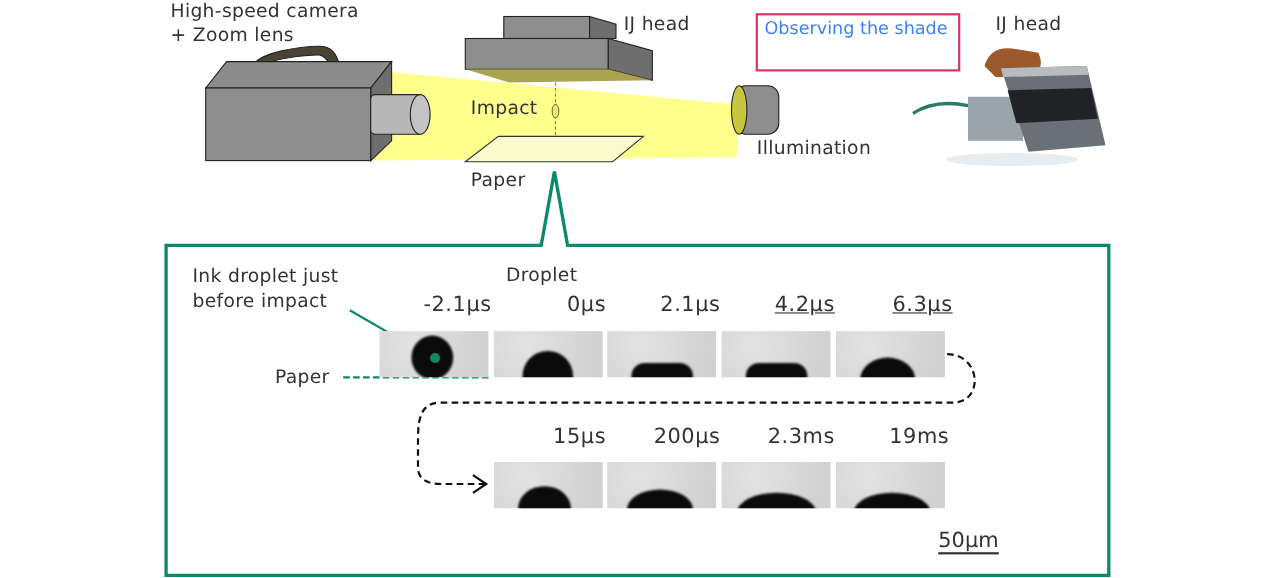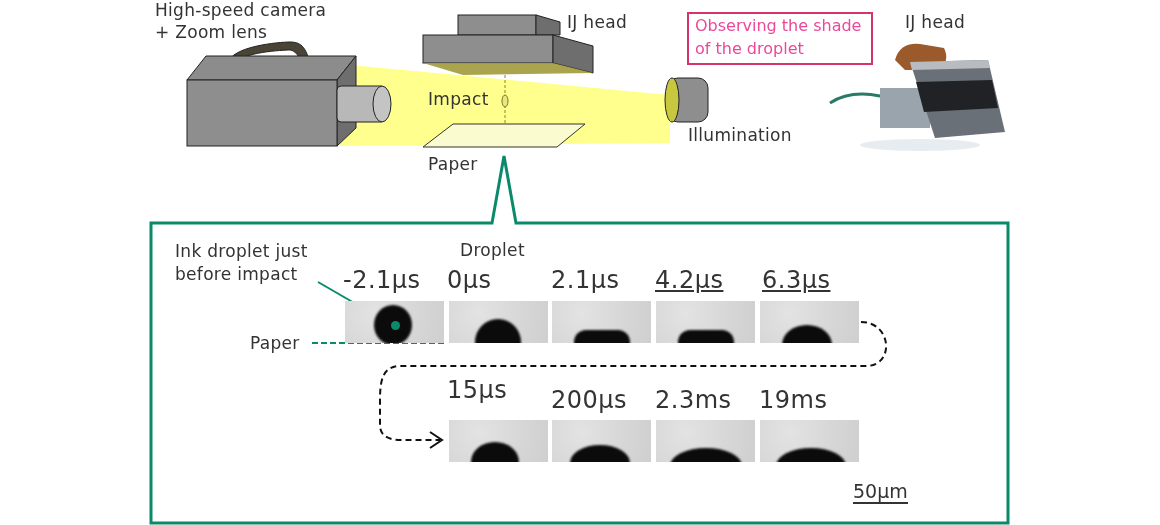--- a/index.html
+++ b/index.html
@@ -1,25 +1,25 @@
 <!DOCTYPE html>
 <html><head>
 <meta charset="utf-8">
 <style>
   html, body { margin:0; padding:0; background:#ffffff; }
   body { width:1160px; height:525px; position:relative; overflow:hidden;
          font-family:"DejaVu Sans", sans-serif; color:#333333; }
   .abs { position:absolute; }
   .lbl { position:absolute; font-size:17px; line-height:21px; color:#333; white-space:nowrap; letter-spacing:0.3px; }
-  .time { position:absolute; font-size:24px; color:#333; white-space:nowrap; text-align:left; width:104px; letter-spacing:0.5px; }
+  .time { position:absolute; font-size:19px; color:#333; white-space:nowrap; text-align:right; width:104px; letter-spacing:0.5px; }
   .frame { position:absolute; width:99px; height:42px; overflow:hidden;
            background: radial-gradient(circle at 30% 30%, #e3e3e3 0%, #d6d6d6 60%, #cfcfcf 100%); }
   .frame .blob { position:absolute; background:#0b0b0b; filter:blur(1.2px); }
   .obs-box { position:absolute; left:687px; top:12px; width:186px; height:53px; border:2px solid #d6336c; box-sizing:border-box; }
-  .obs-box span { display:block; font-size:16px; line-height:22px; padding:1px 0 0 6px; color:#ec4899; }
+  .obs-box span { display:block; font-size:16px; line-height:22px; padding:1px 0 0 6px; color:#3b82f6; }
   .scale { position:absolute; font-size:19px; border-bottom:2px solid #333; padding-bottom:0px; line-height:22px;margin-left:26px; }
 </style>
 </head>
 <body>
 
 <svg class="abs" style="left:0;top:0" width="1160" height="230">
 
   <polygon points="340,64 670,95 670,143 340,146" fill="#ffff88" opacity="0.95"></polygon>
 
   <g>
@@ -64,21 +64,20 @@
 
 <div class="lbl" style="left:155px;top:0px;">High-speed camera</div>
 <div class="lbl" style="left:155px;top:22px;">+ Zoom lens</div>
 <div class="lbl" style="left:567px;top:12px;">IJ head</div>
 <div class="lbl" style="left:428px;top:89px;">Impact</div>
 <div class="lbl" style="left:428px;top:154px;">Paper</div>
 <div class="lbl" style="left:688px;top:125px;text-align:center;">Illumination</div>
 
 <div class="obs-box">
   <span>Observing the shade</span>
-  <span>of the droplet</span>
 </div>
 <div class="lbl" style="left:905px;top:12px;">IJ head</div>
 
 <svg class="abs" style="left:0;top:0" width="1160" height="525">
   <path d="M151,223 L492,223 L504,156 L516,223 L1008,223 L1008,523 L151,523 Z" fill="none" stroke="#0a8a6a" stroke-width="3"></path>
 
   <line x1="318" y1="282" x2="394" y2="326" stroke="#0a8a6a" stroke-width="2"></line>
 
   <line x1="312" y1="343" x2="446" y2="343" stroke="#0a8a6a" stroke-width="2" stroke-dasharray="6,3"></line>
 
@@ -107,21 +106,21 @@
 <div class="frame" style="left:552px;top:301px;">
   <div class="blob" style="left:22px;top:29px;width:56px;height:28px;border-radius:12px 12px 0 0;"></div>
 </div>
 <div class="frame" style="left:656px;top:301px;">
   <div class="blob" style="left:22px;top:29px;width:56px;height:28px;border-radius:12px 12px 0 0;"></div>
 </div>
 <div class="frame" style="left:760px;top:301px;">
   <div class="blob" style="left:22px;top:24px;width:50px;height:40px;border-radius:50% 50% 0 0;"></div>
 </div>
 
-<div class="time" style="left:447px;top:376px;">15µs</div>
+<div class="time" style="left:447px;top:386px;">15µs</div>
 <div class="time" style="left:551px;top:386px;">200µs</div>
 <div class="time" style="left:655px;top:386px;">2.3ms</div>
 <div class="time" style="left:759px;top:386px;">19ms</div>
 
 <div class="frame" style="left:449px;top:420px;">
   <div class="blob" style="left:22px;top:22px;width:48px;height:40px;border-radius:50% 50% 0 0;"></div>
 </div>
 <div class="frame" style="left:552px;top:420px;">
   <div class="blob" style="left:18px;top:25px;width:60px;height:36px;border-radius:50% 50% 0 0;"></div>
 </div>

